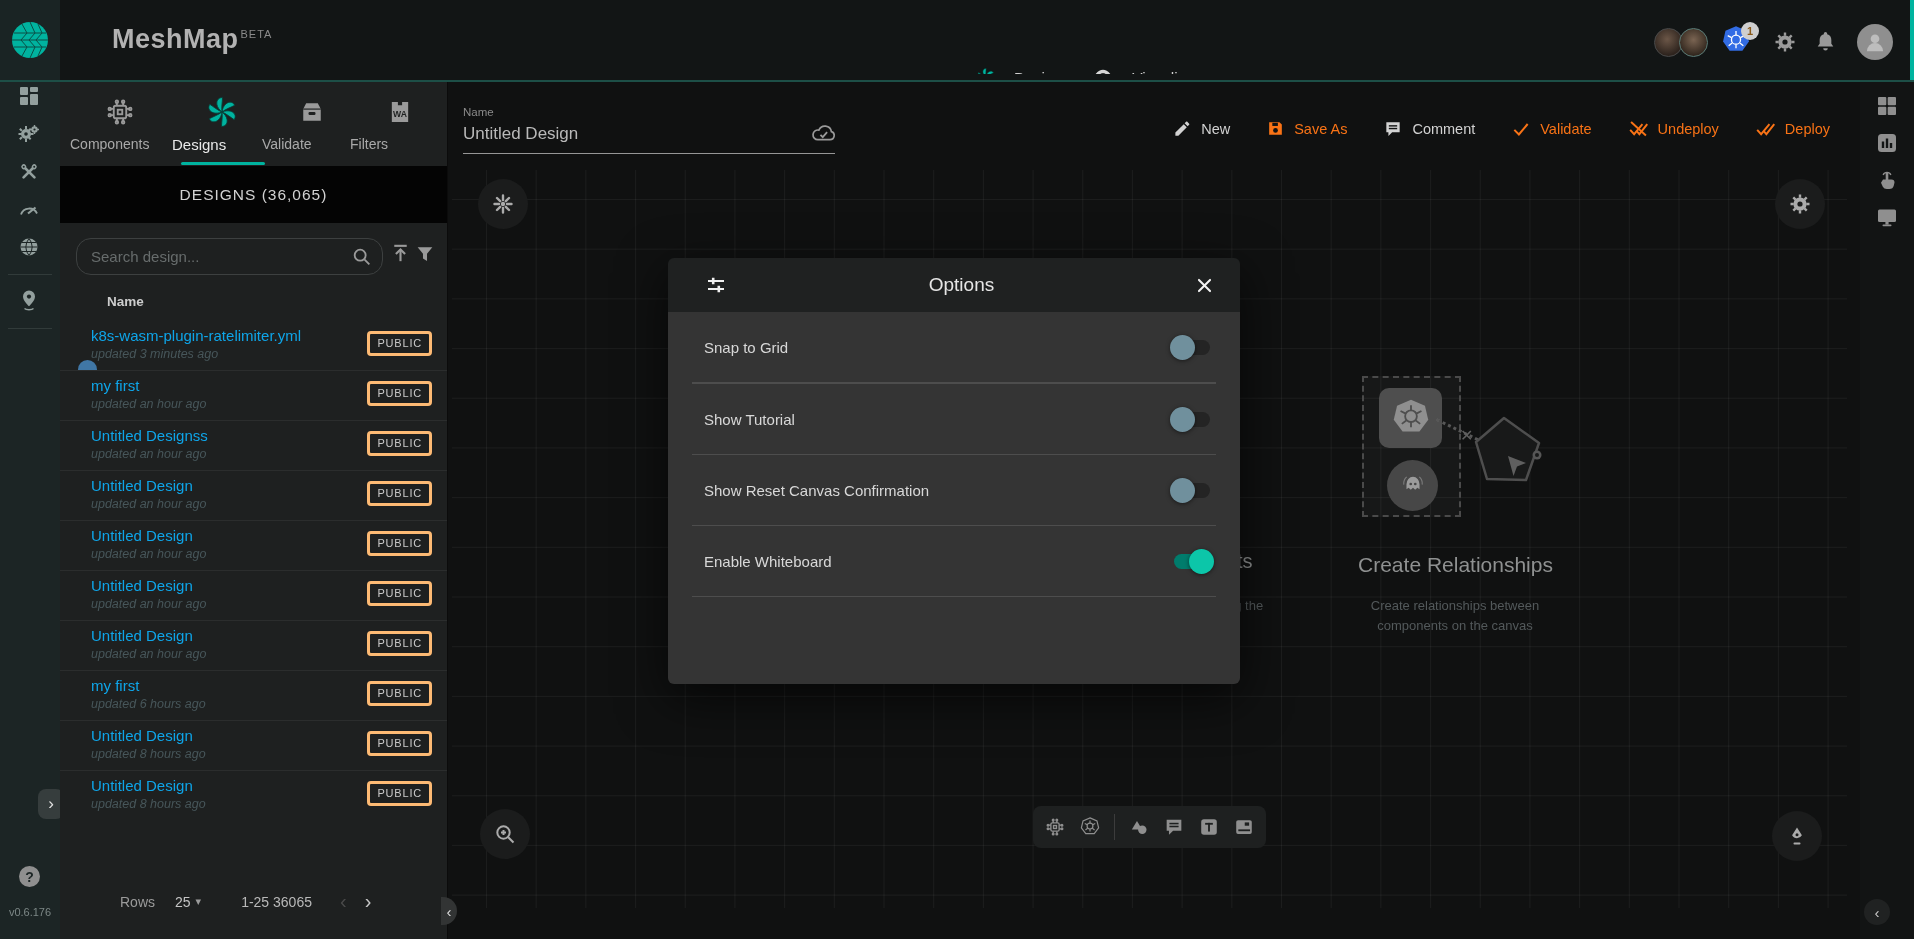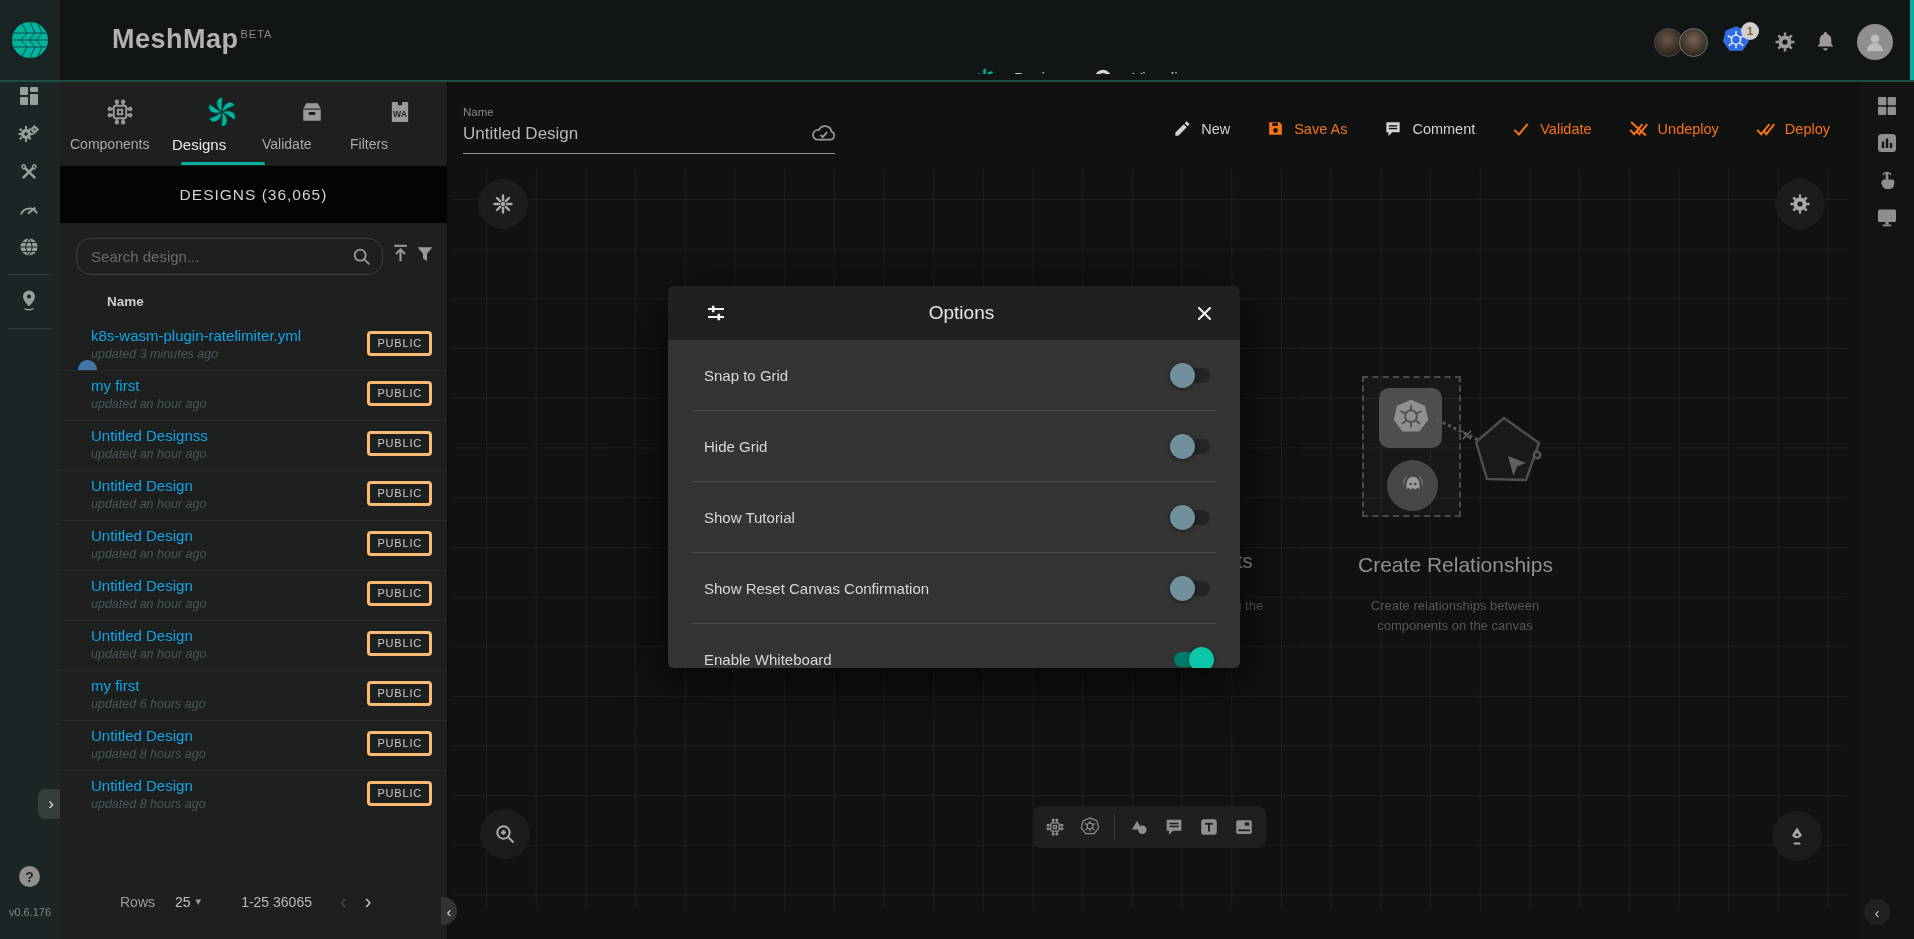--- a/index.html
+++ b/index.html
@@ -90,22 +90,22 @@
   .rightrail .ric{position:absolute;left:15px;width:24px;height:24px;color:#8f8f8f;cursor:pointer;}
 
   
   .footer{position:absolute;left:448px;top:908px;width:1466px;height:31px;background:#151717;z-index:21;}
   .ftext{position:absolute;left:402px;top:0;width:280px;height:31px;display:flex;align-items:center;justify-content:center;gap:6px;font-size:13px;color:#8e8e8e;}
   .ftext .heart{font-size:19px;color:#757575;}
   .edge-l{position:absolute;left:441px;top:897px;width:16px;height:28px;background:#323434;border-radius:0 14px 14px 0;color:#ddd;display:flex;align-items:center;justify-content:center;font-size:15px;z-index:25;cursor:pointer;}
   .edge-r{position:absolute;left:1864px;top:899px;width:26px;height:26px;background:#202222;border-radius:50%;color:#c9c9c9;display:flex;align-items:center;justify-content:center;font-size:15px;z-index:25;cursor:pointer;}
 
   
-  .modal{position:absolute;left:668px;top:258px;width:572px;height:382px;border-radius:6px;overflow:hidden;z-index:40;
-         box-shadow:0 14px 50px rgba(0,0,0,.65);margin-top:28px;}
+  .modal{position:absolute;left:668px;top:258px;width:572px;height:426px;border-radius:6px;overflow:hidden;z-index:40;
+         box-shadow:0 14px 50px rgba(0,0,0,.65);}
   .m-head{height:54px;background:#1f2121;display:flex;align-items:center;}
   .m-head .tune{margin-left:36px;color:#f0f0f0;}
   .m-title{flex:1;text-align:center;font-size:19px;color:#e6e6e6;}
   .m-close{margin-right:26px;color:#f2f2f2;cursor:pointer;}
   .m-body{background:#343434;height:372px;}
   .opt-row{height:70px;display:flex;align-items:center;justify-content:space-between;padding:0 30px 0 36px;}
   .opt-row .olabel{font-size:15px;color:#d8d8d8;}
   .opt-sep{height:1px;background:#4d4d4d;margin:0 24px;}
   .toggle{position:relative;width:36px;height:15px;border-radius:8px;background:#242424;cursor:pointer;flex:0 0 auto;}
   .toggle .knob{position:absolute;left:-4px;top:-5px;width:25px;height:25px;border-radius:50%;background:#70909d;box-shadow:0 1px 4px rgba(0,0,0,.5);}
@@ -635,26 +635,20 @@
       </span>
     </div>
     <div class="m-body">
       <div class="opt-row">
         <span class="olabel">Snap to Grid</span>
         <span class="toggle">
             <span class="knob"></span>
           </span>
       </div>
       <div class="opt-sep"></div>
-      <div class="opt-row">
-        <span class="olabel">Hide Grid</span>
-        <span class="toggle">
-            <span class="knob"></span>
-          </span>
-      </div>
       <div class="opt-sep"></div>
       <div class="opt-row">
         <span class="olabel">Show Tutorial</span>
         <span class="toggle">
             <span class="knob"></span>
           </span>
       </div>
       <div class="opt-sep"></div>
       <div class="opt-row">
         <span class="olabel">Show Reset Canvas Confirmation</span>

